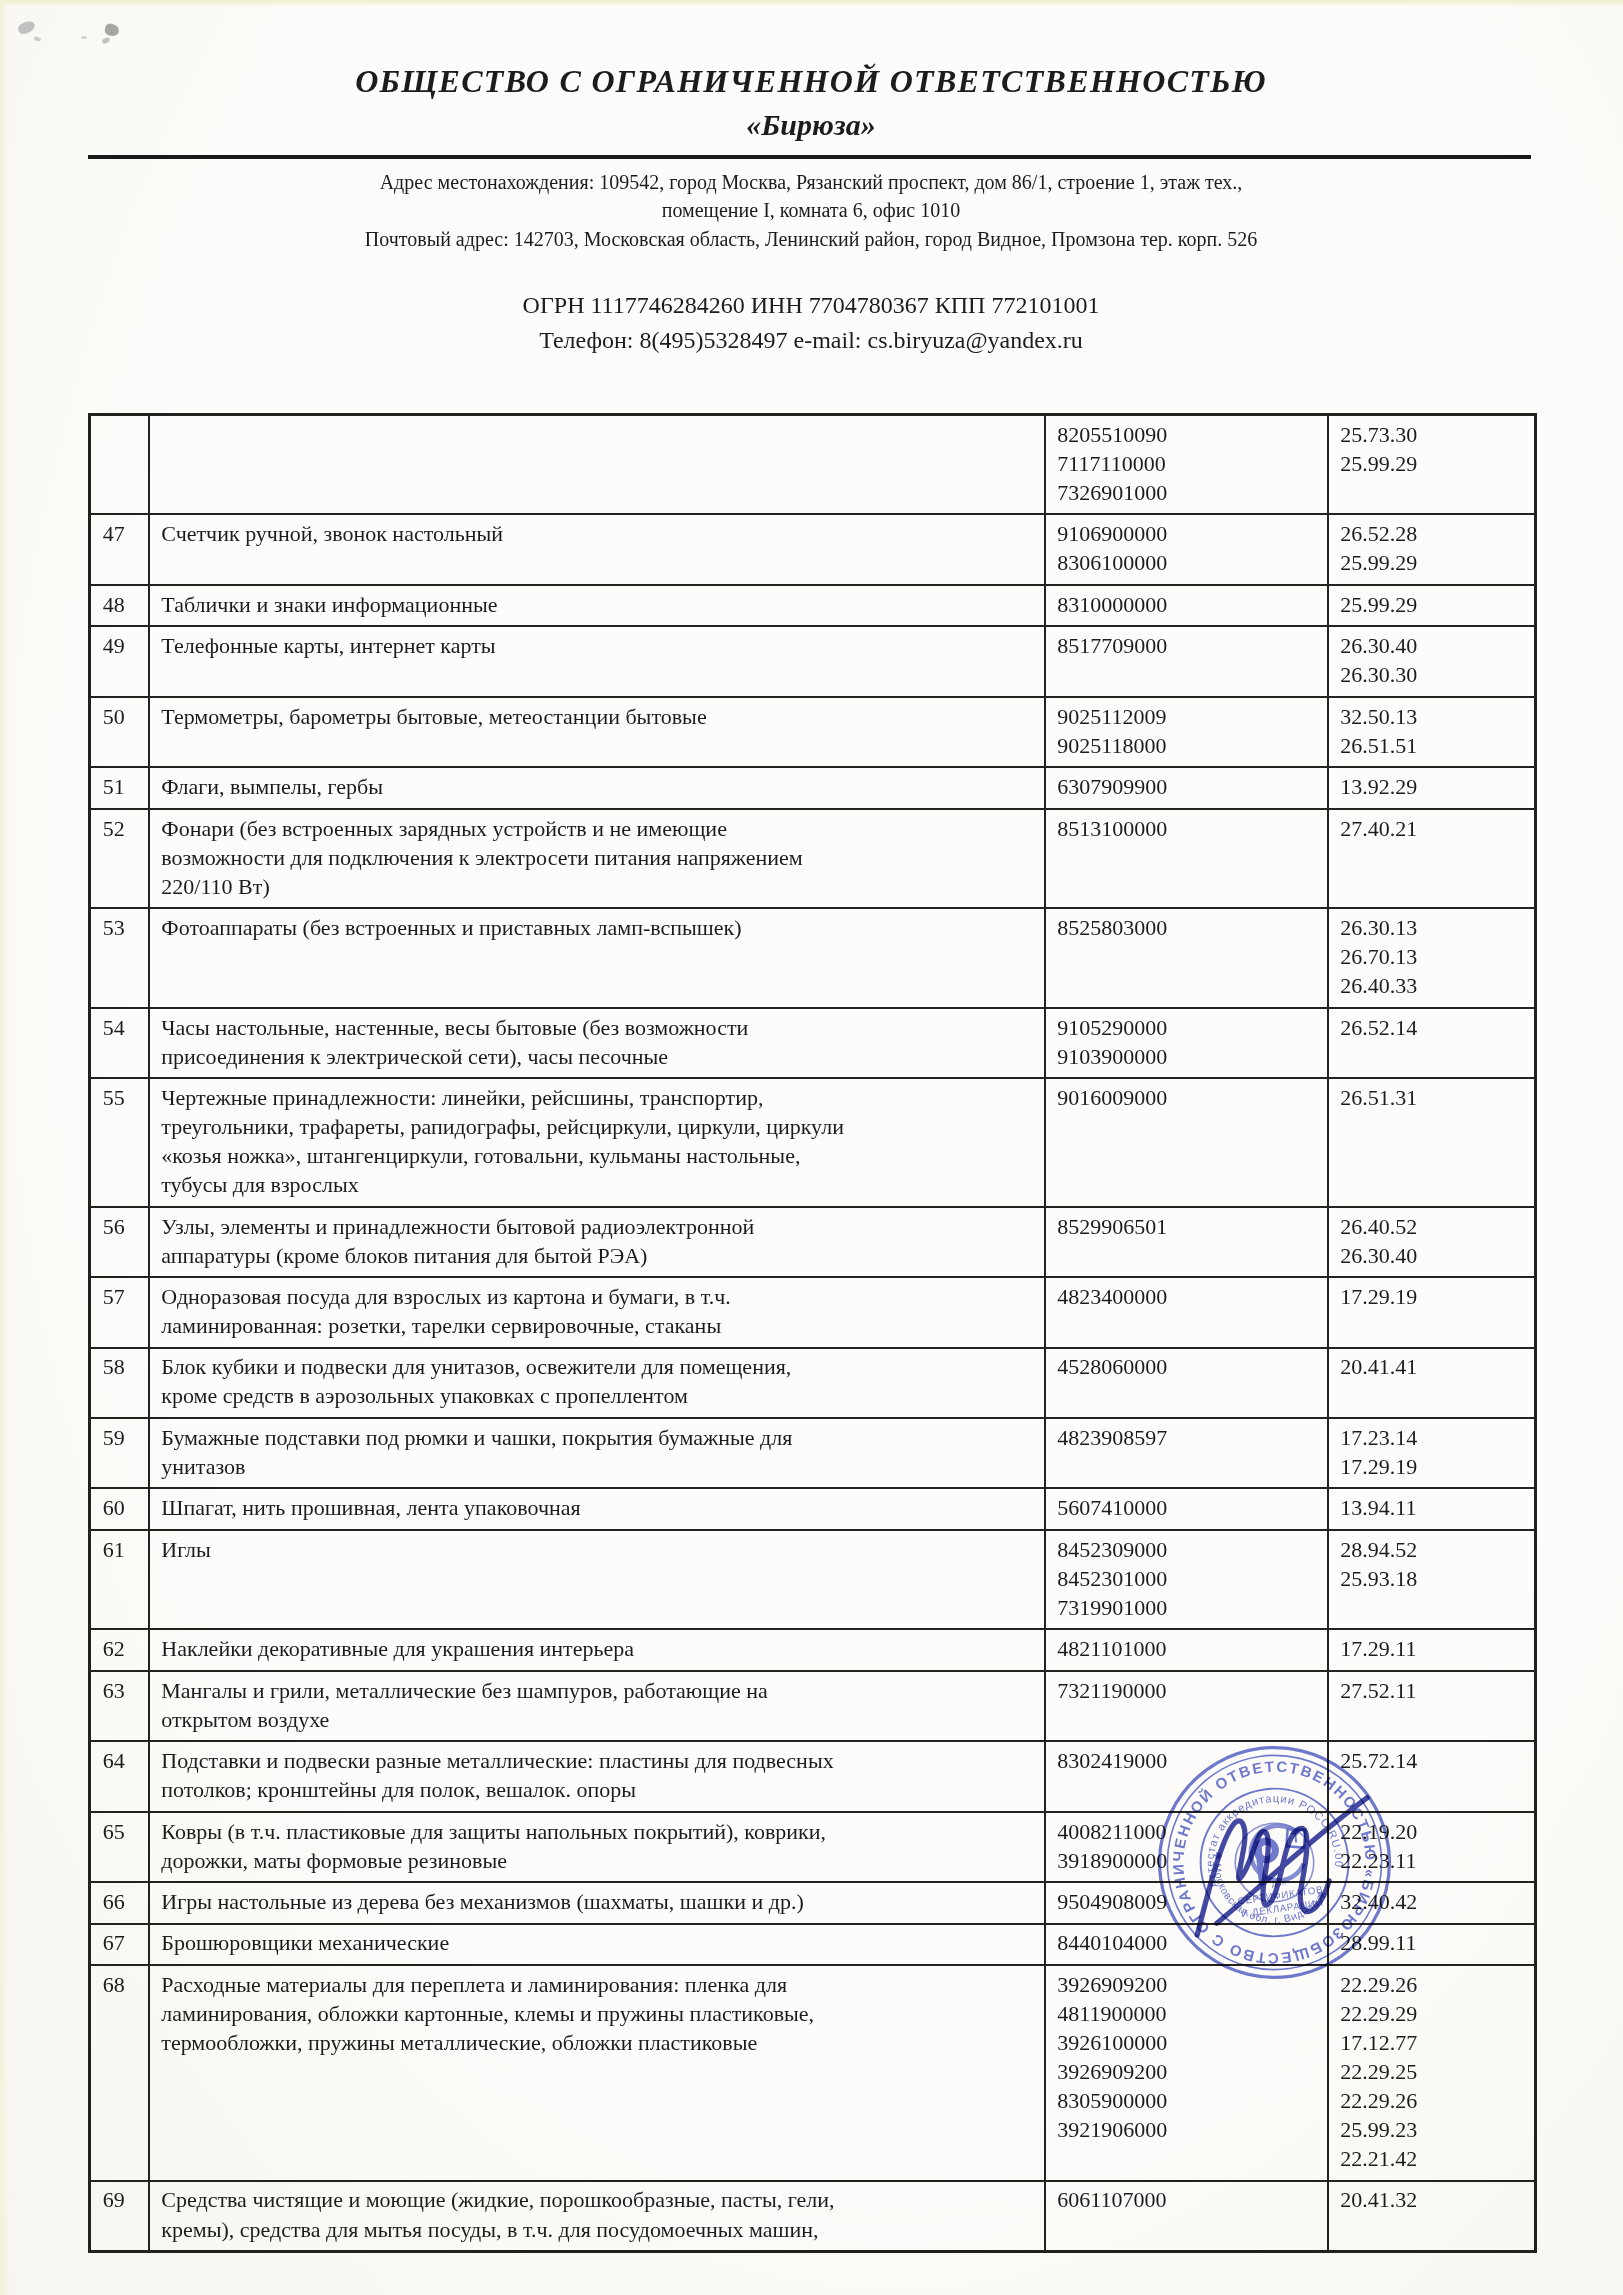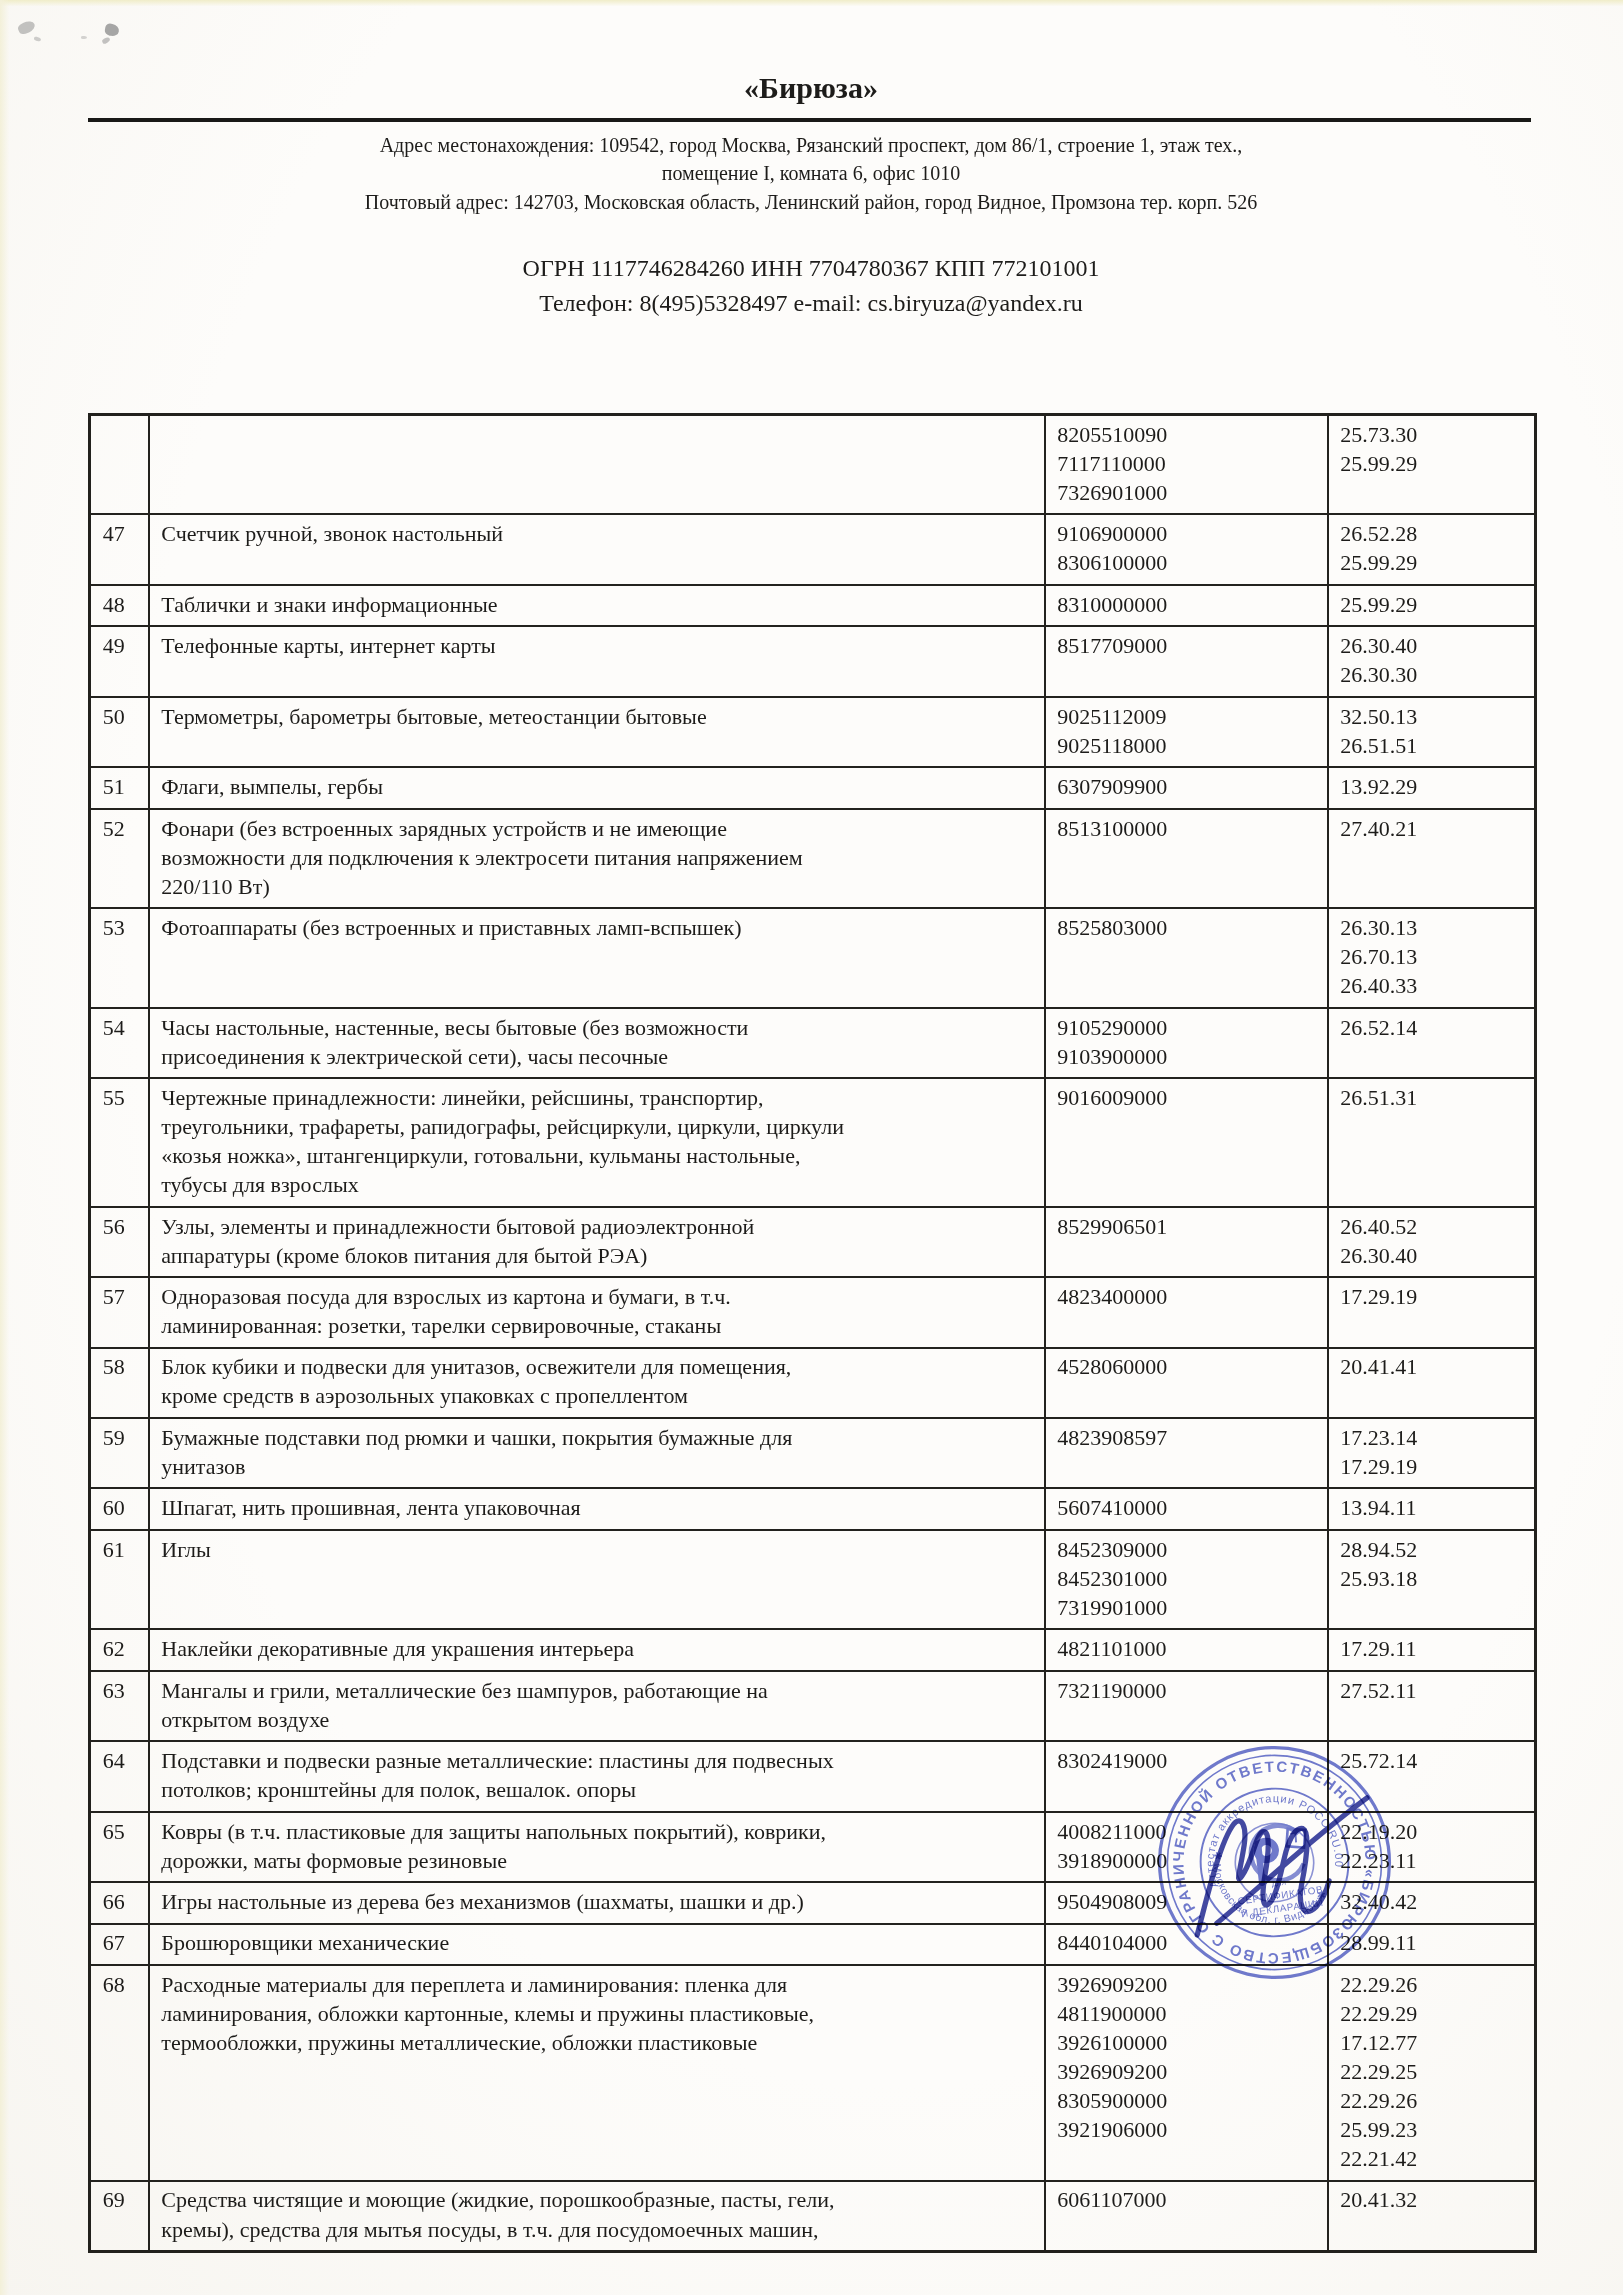--- a/index.html
+++ b/index.html
@@ -17,21 +17,21 @@
   
   .speck { position:absolute; background:#8a8a8a; border-radius:40% 60% 55% 45%; opacity:.75; }
   .speck.s1 { left:18.3px; top:22px; width:17px; height:10.5px; transform:rotate(-25deg); opacity:.5;}
   .speck.s2 { left:34px; top:37px; width:6.5px; height:3.9px; transform:rotate(15deg); opacity:.4;}
   .speck.s3 { left:105px; top:23.6px; width:14.4px; height:11.8px; transform:rotate(10deg); }
   .speck.s4 { left:102px; top:38px; width:7.9px; height:4.6px; transform:rotate(-30deg); opacity:.5;}
   .speck.s5 { left:81px; top:36px; width:5.9px; height:3.3px; opacity:.35;}
 
   .header { position:absolute; left:88px; top:63px; width:1446px; text-align:center; }
   .title-1 { font-size:32px; font-weight:bold; font-style:italic; letter-spacing:1.3px; margin:0; white-space:nowrap; }
-  .title-2 { font-size:30px; font-weight:bold; margin:7.9px 0 0 0; }
+  .title-2 { font-size:30px; font-weight:bold; font-style:italic; margin:7.9px 0 0 0; }
   .divider { width:1443px; height:3.9px; background:#191917; margin-top:13px; }
   .addr-block { margin-top:9.2px; font-size:20px; line-height:1.42; }
   .addr-block p { margin:0; }
   .reg-block { margin-top:35px; font-size:24px; line-height:1.44; }
   .reg-block p { margin:0; }
 
   table.goods {
     position:absolute; left:88px; top:413px; width:1446px;
     border-collapse:collapse; table-layout:fixed;
     border:3.3px solid #22211d;
@@ -63,20 +63,21 @@
 
 <div class="page">
 
   <div class="speck s1"></div>
   <div class="speck s2"></div>
   <div class="speck s3"></div>
   <div class="speck s4"></div>
   <div class="speck s5"></div>
 
   <div class="header">
+    <p class="title-1">ОБЩЕСТВО С ОГРАНИЧЕННОЙ ОТВЕТСТВЕННОСТЬЮ</p>
     <p class="title-2">«Бирюза»</p>
     <div class="divider"></div>
     <div class="addr-block">
       <p>Адрес местонахождения: 109542, город Москва, Рязанский проспект, дом 86/1, строение 1, этаж тех.,</p>
       <p>помещение I, комната 6, офис 1010</p>
       <p>Почтовый адрес: 142703, Московская область, Ленинский район, город Видное, Промзона тер. корп. 526</p>
     </div>
     <div class="reg-block">
       <p>ОГРН 1117746284260 ИНН 7704780367 КПП 772101001</p>
       <p>Телефон: 8(495)5328497 e-mail: cs.biryuza@yandex.ru</p>

